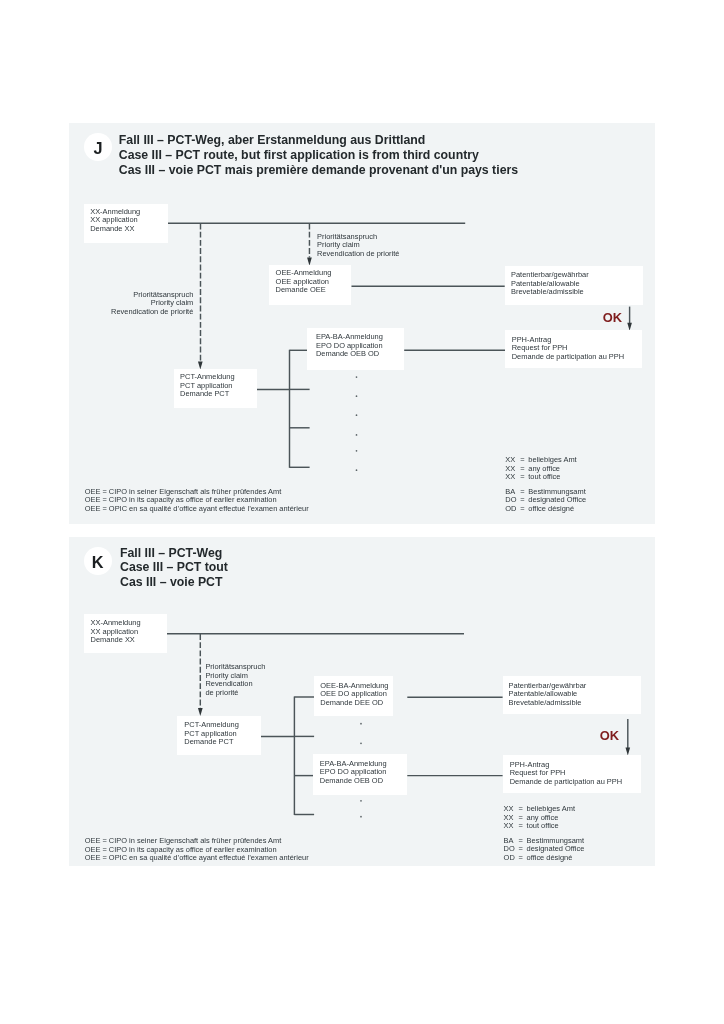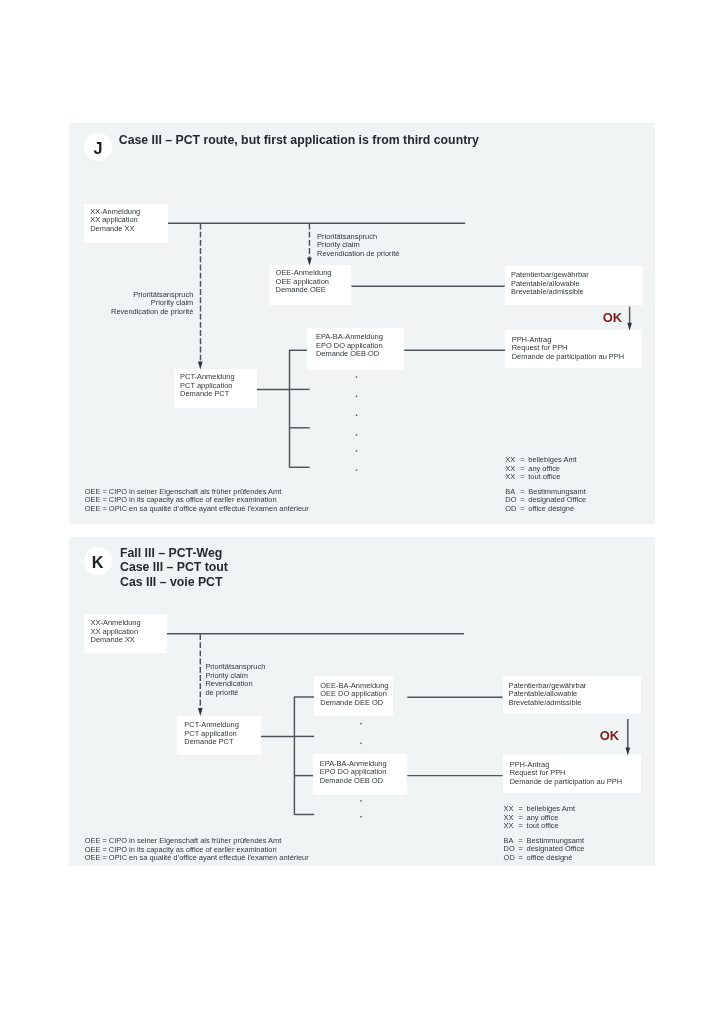--- a/index.html
+++ b/index.html
@@ -21,21 +21,23 @@
 </style>
 </head>
 <body>
 
 <div class="panel" style="left:69px;top:123px;width:585.8px;height:400.8px;">
 </div>
 
 <div class="badge" style="left:83.9px;top:133px;width:28.2px;height:28.2px;">J</div>
 
 <div class="htitle" style="left:118.8px;top:133.2px;">
+  <div>Fall III – PCT-Weg, aber Erstanmeldung aus Drittland</div>
   <div>Case III – PCT route, but first application is from third country</div>
+  <div>Cas III – voie PCT mais première demande provenant d'un pays tiers</div>
 </div>
 
 <svg class="sv" id="svg-j" width="724" height="1024">
     <line x1="166.1" y1="223.2" x2="465.2" y2="223.2" stroke="#4b5458" stroke-width="1.45"></line>
     <line x1="200.5" y1="223.5" x2="200.5" y2="361.5" stroke="#4b5458" stroke-width="1.45" stroke-dasharray="5.9 2.3"></line>
     <path d="M 197.95000000000002 361.5 L 202.65 361.5 L 200.3 369.4 Z" fill="#2f3639"></path>
     <line x1="309.45" y1="223.5" x2="309.45" y2="257.6" stroke="#4b5458" stroke-width="1.45" stroke-dasharray="5.9 2.3"></line>
     <path d="M 307.09999999999997 257.59999999999997 L 311.8 257.59999999999997 L 309.45 265.7 Z" fill="#2f3639"></path>
     <line x1="351.5" y1="286.3" x2="504.7" y2="286.3" stroke="#4b5458" stroke-width="1.45"></line>
     <line x1="256.6" y1="389.4" x2="289.5" y2="389.4" stroke="#4b5458" stroke-width="1.45"></line>

